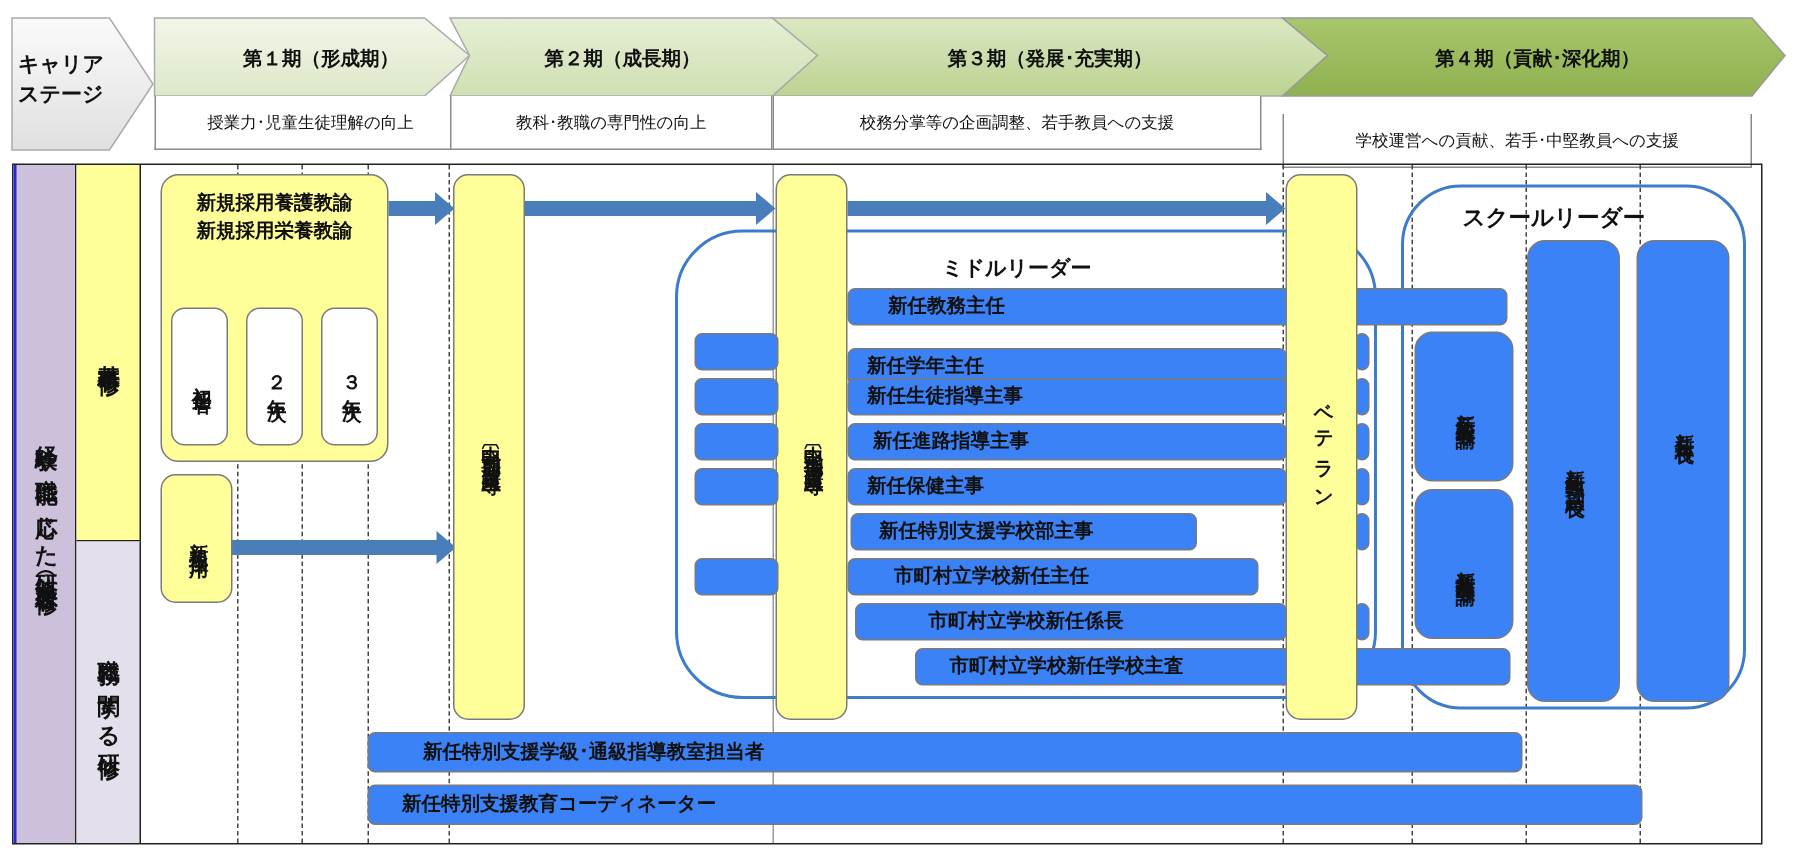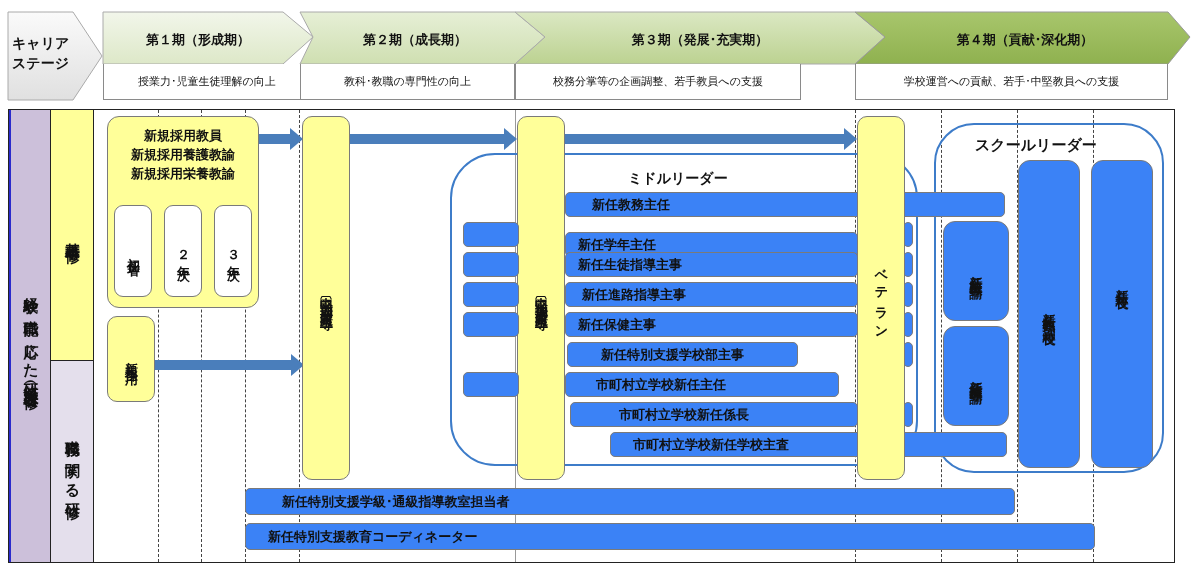--- a/index.html
+++ b/index.html
@@ -67,29 +67,29 @@
   <polygon points="300,12 515,12 545,37 515,64 300,64 313,37" fill="url(#g2)" stroke="#aaa" stroke-width="1"></polygon>
   <polygon points="515,12 855,12 885,37 855,64 515,64 545,37" fill="url(#g3)" stroke="#aaa" stroke-width="1"></polygon>
   <polygon points="855,12 1168,12 1190,37 1168,64 855,64 885,37" fill="url(#g4)" stroke="#999" stroke-width="1"></polygon>
 </svg>
 
 <div class="stage-label">
   <div>キャリア</div>
   <div>ステージ</div>
 </div>
 
-<div class="phase-title" style="left:103px;width:190px;">第１期（形成期）</div>
+<div class="phase-title" style="left:119px;width:190px;">第１期（形成期）</div>
 <div class="phase-title" style="left:310px;width:210px;">第２期（成長期）</div>
 <div class="phase-title" style="left:540px;width:320px;">第３期（発展･充実期）</div>
 <div class="phase-title" style="left:880px;width:290px;">第４期（貢献･深化期）</div>
 
 <div class="phase-desc" style="left:103px;width:208px;">授業力･児童生徒理解の向上</div>
 <div class="phase-desc" style="left:300px;width:215px;">教科･教職の専門性の向上</div>
-<div class="phase-desc" style="left:515px;width:286px;">校務分掌等の企画調整、若手教員への支援</div>
-<div class="phase-desc" style="left:855px;width:313px;">学校運営への貢献、若手･中堅教員への支援</div>
+<div class="phase-desc" style="left:515px;width:326px;">校務分掌等の企画調整、若手教員への支援</div>
+<div class="phase-desc" style="left:855px;width:313px;margin-top:12px;">学校運営への貢献、若手･中堅教員への支援</div>
 
 <div class="abs frame"></div>
 
 <div class="vline" style="left:158px;"></div>
 <div class="vline" style="left:201px;"></div>
 <div class="vline" style="left:245px;"></div>
 <div class="vline" style="left:299px;"></div>
 <div class="vline solid" style="left:515px;"></div>
 <div class="vline" style="left:855px;"></div>
 <div class="vline" style="left:941px;"></div>
@@ -112,21 +112,20 @@
 <div class="arrow" style="left:154px;top:360px;width:138px;"></div>
 
 <div class="abs group" style="left:450px;top:153px;width:468px;height:313px;border-radius:45px;"></div>
 <div class="abs" style="left:628px;top:170px;font-size:14px;font-weight:bold;">ミドルリーダー</div>
 
 <div class="abs group" style="left:934px;top:123px;width:230px;height:350px;border-radius:40px;"></div>
 <div class="abs" style="left:962px;top:136px;font-size:15px;font-weight:bold;margin-left:13px;">スクールリーダー</div>
 
 <div class="abs ybox" style="left:107px;top:116px;width:152px;height:192px;">
   <div class="abs lbl" style="left:0;top:9px;width:150px;text-align:center;line-height:19px;">
-    <div>新規採用教員</div>
     <div>新規採用養護教諭</div>
     <div>新規採用栄養教諭</div>
   </div>
 </div>
 <div class="abs wbox center" style="left:114px;top:205px;width:38px;height:92px;">
   <span class="vtext lbl" style="letter-spacing:3px;">初任者</span>
 </div>
 <div class="abs wbox center" style="left:164px;top:205px;width:38px;height:92px;">
   <span class="vtext lbl" style="letter-spacing:3px;">２年次</span>
 </div>
@@ -156,21 +155,21 @@
 <div class="abs lbar" style="left:903px;top:282px;width:10px;height:25px;"></div>
 <div class="abs lbar" style="left:903px;top:312px;width:10px;height:25px;"></div>
 <div class="abs lbar" style="left:903px;top:342px;width:10px;height:25px;"></div>
 <div class="abs lbar" style="left:903px;top:402px;width:10px;height:25px;"></div>
 
 <div class="abs lbar" style="left:565px;top:192px;width:440px;height:25px;padding-left:26px;">新任教務主任</div>
 <div class="abs lbar" style="left:565px;top:232px;width:293px;height:25px;padding-left:12px;">新任学年主任</div>
 <div class="abs lbar" style="left:565px;top:252px;width:293px;height:25px;padding-left:12px;">新任生徒指導主事</div>
 <div class="abs lbar" style="left:565px;top:282px;width:293px;height:25px;padding-left:16px;">新任進路指導主事</div>
 <div class="abs lbar" style="left:565px;top:312px;width:293px;height:25px;padding-left:12px;">新任保健主事</div>
-<div class="abs lbar" style="left:567px;top:342px;width:231px;height:25px;padding-left:33px;">新任特別支援学校部主事</div>
+<div class="abs lbar" style="left:567px;top:342px;width:231px;height:25px;padding-left:18px;">新任特別支援学校部主事</div>
 <div class="abs lbar" style="left:565px;top:372px;width:274px;height:25px;padding-left:30px;">市町村立学校新任主任</div>
 <div class="abs lbar" style="left:570px;top:402px;width:288px;height:25px;padding-left:48px;">市町村立学校新任係長</div>
 <div class="abs lbar" style="left:610px;top:432px;width:397px;height:25px;padding-left:22px;">市町村立学校新任学校主査</div>
 
 <div class="abs ybox center" style="left:857px;top:116px;width:48px;height:364px;border-radius:10px;">
   <span class="vtext lbl" style="letter-spacing:4px;">ベテラン</span>
 </div>
 
 <div class="abs lbar center" style="left:943px;top:221px;width:66px;height:100px;border-radius:12px;">
   <span class="vtext lbl" style="text-orientation:upright;writing-mode:vertical-rl;height:88px;letter-spacing:2px;white-space:normal;">新任主幹教諭</span>

